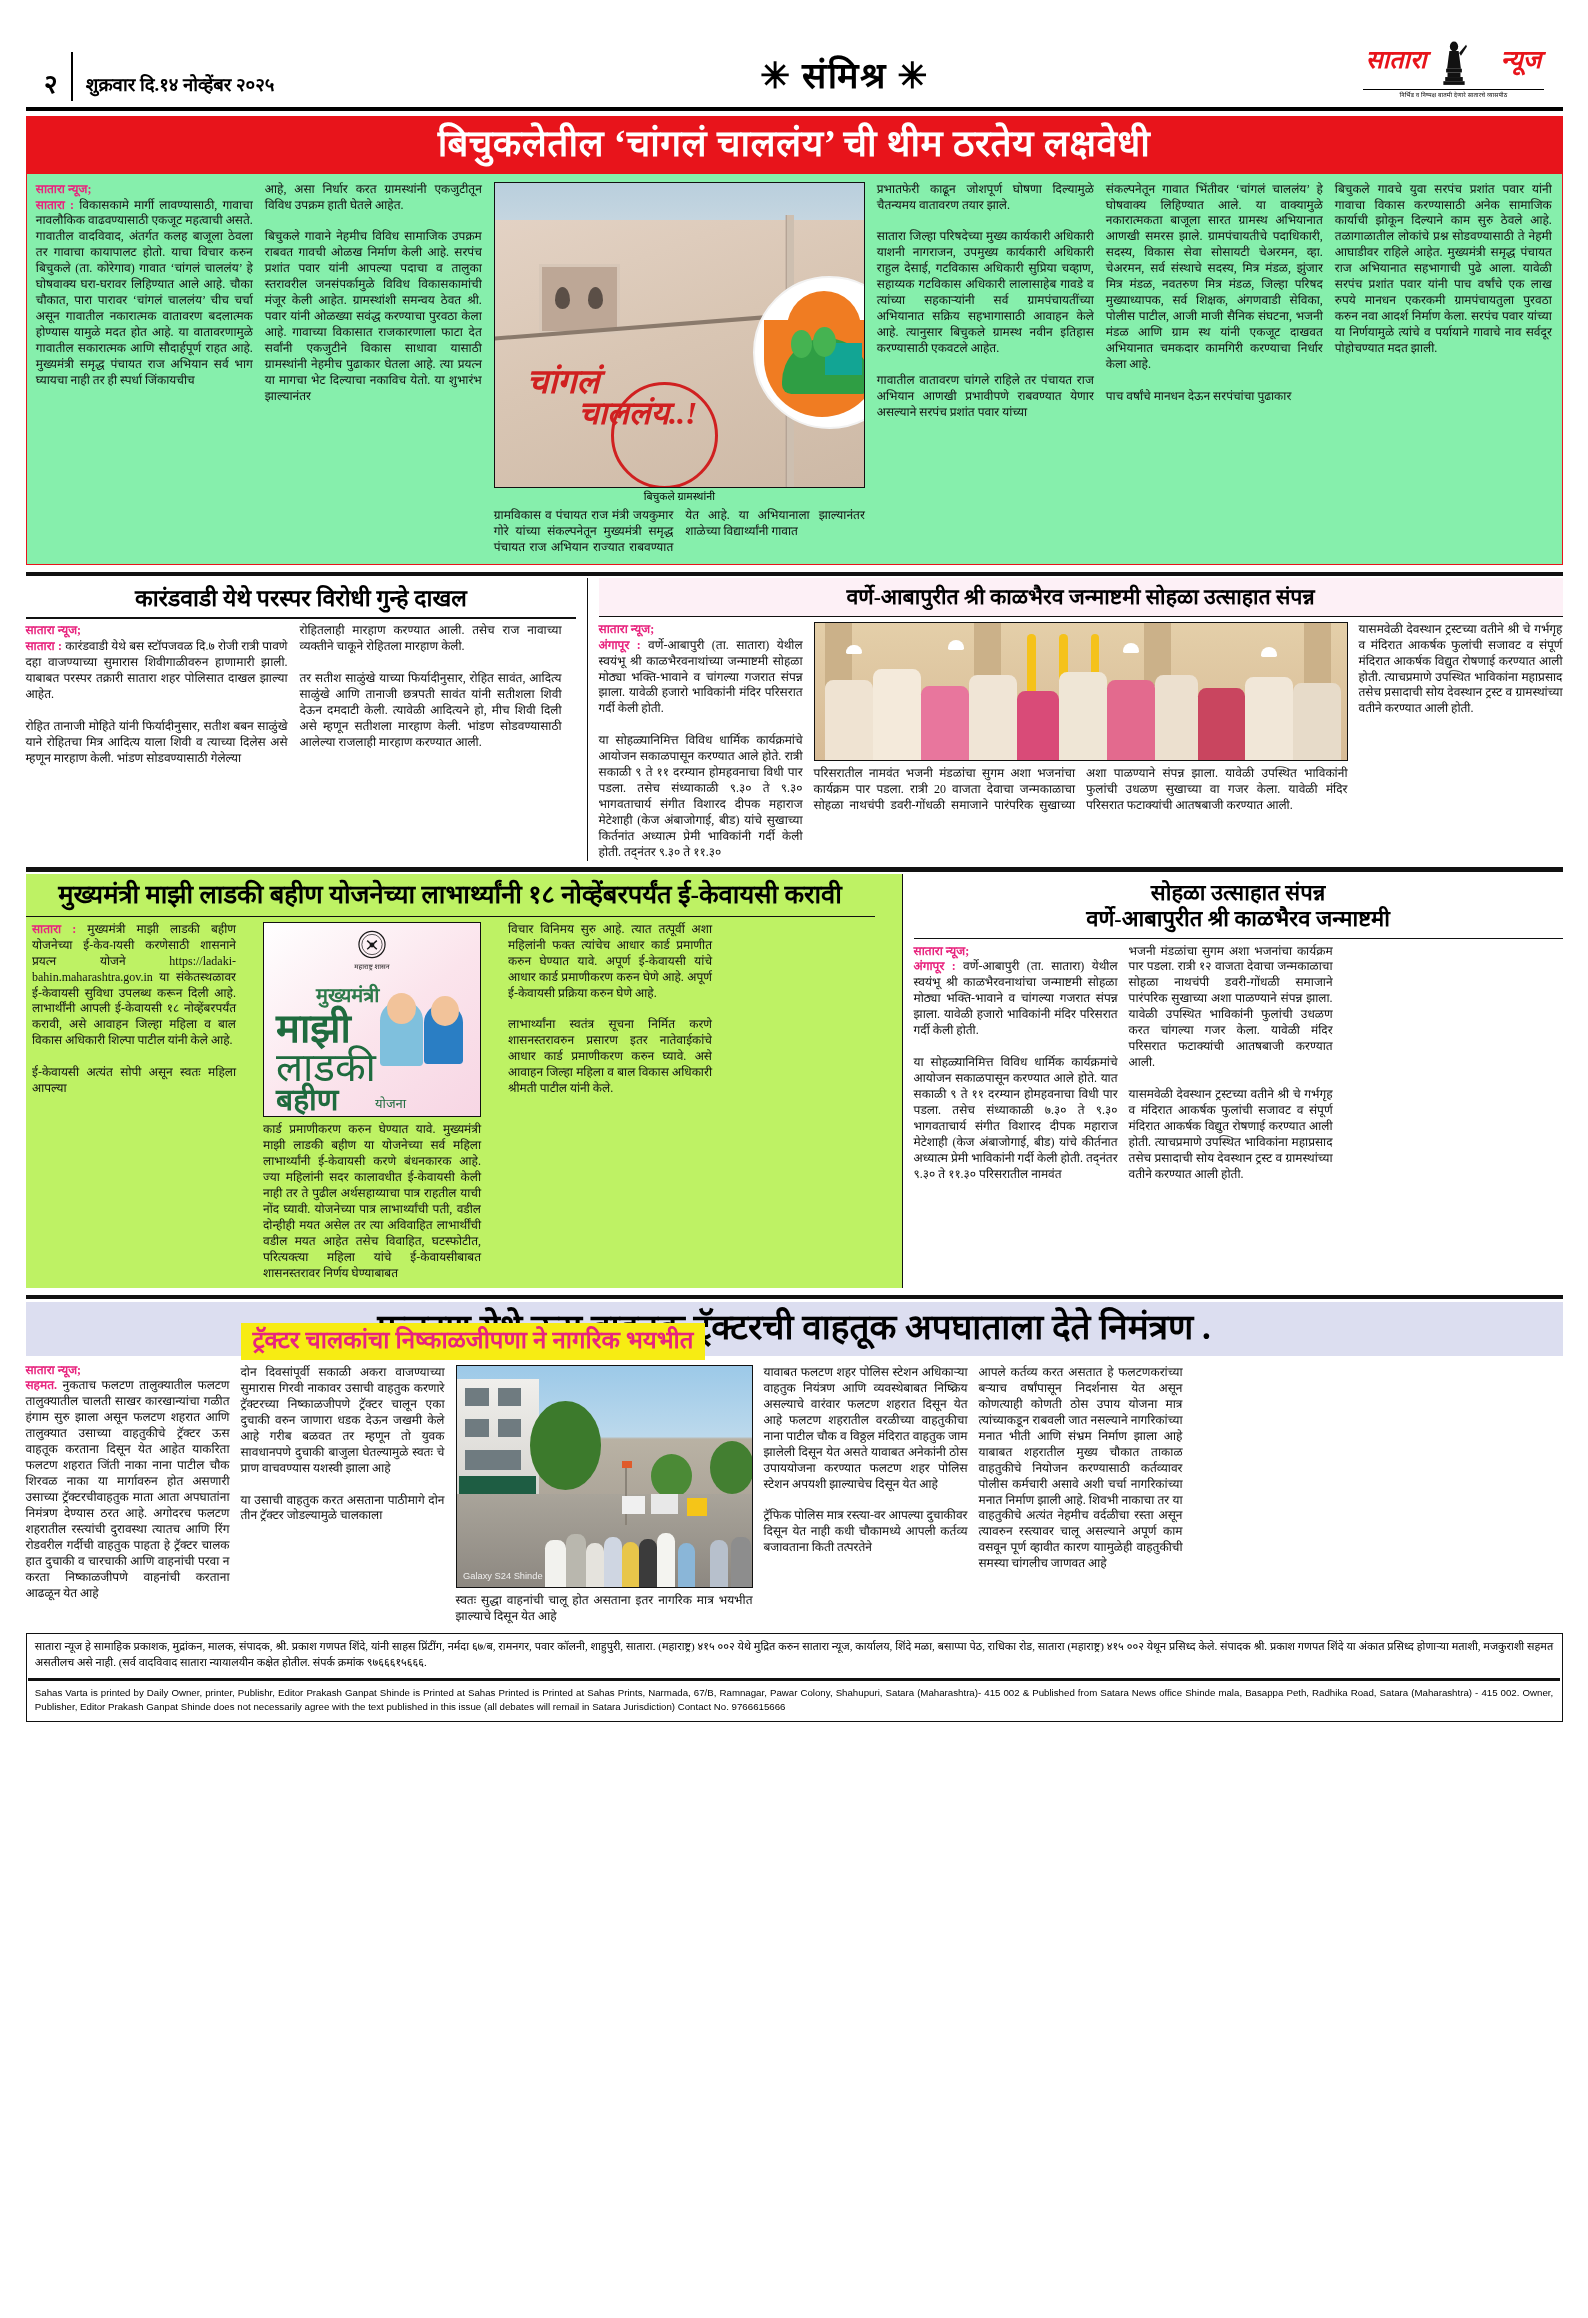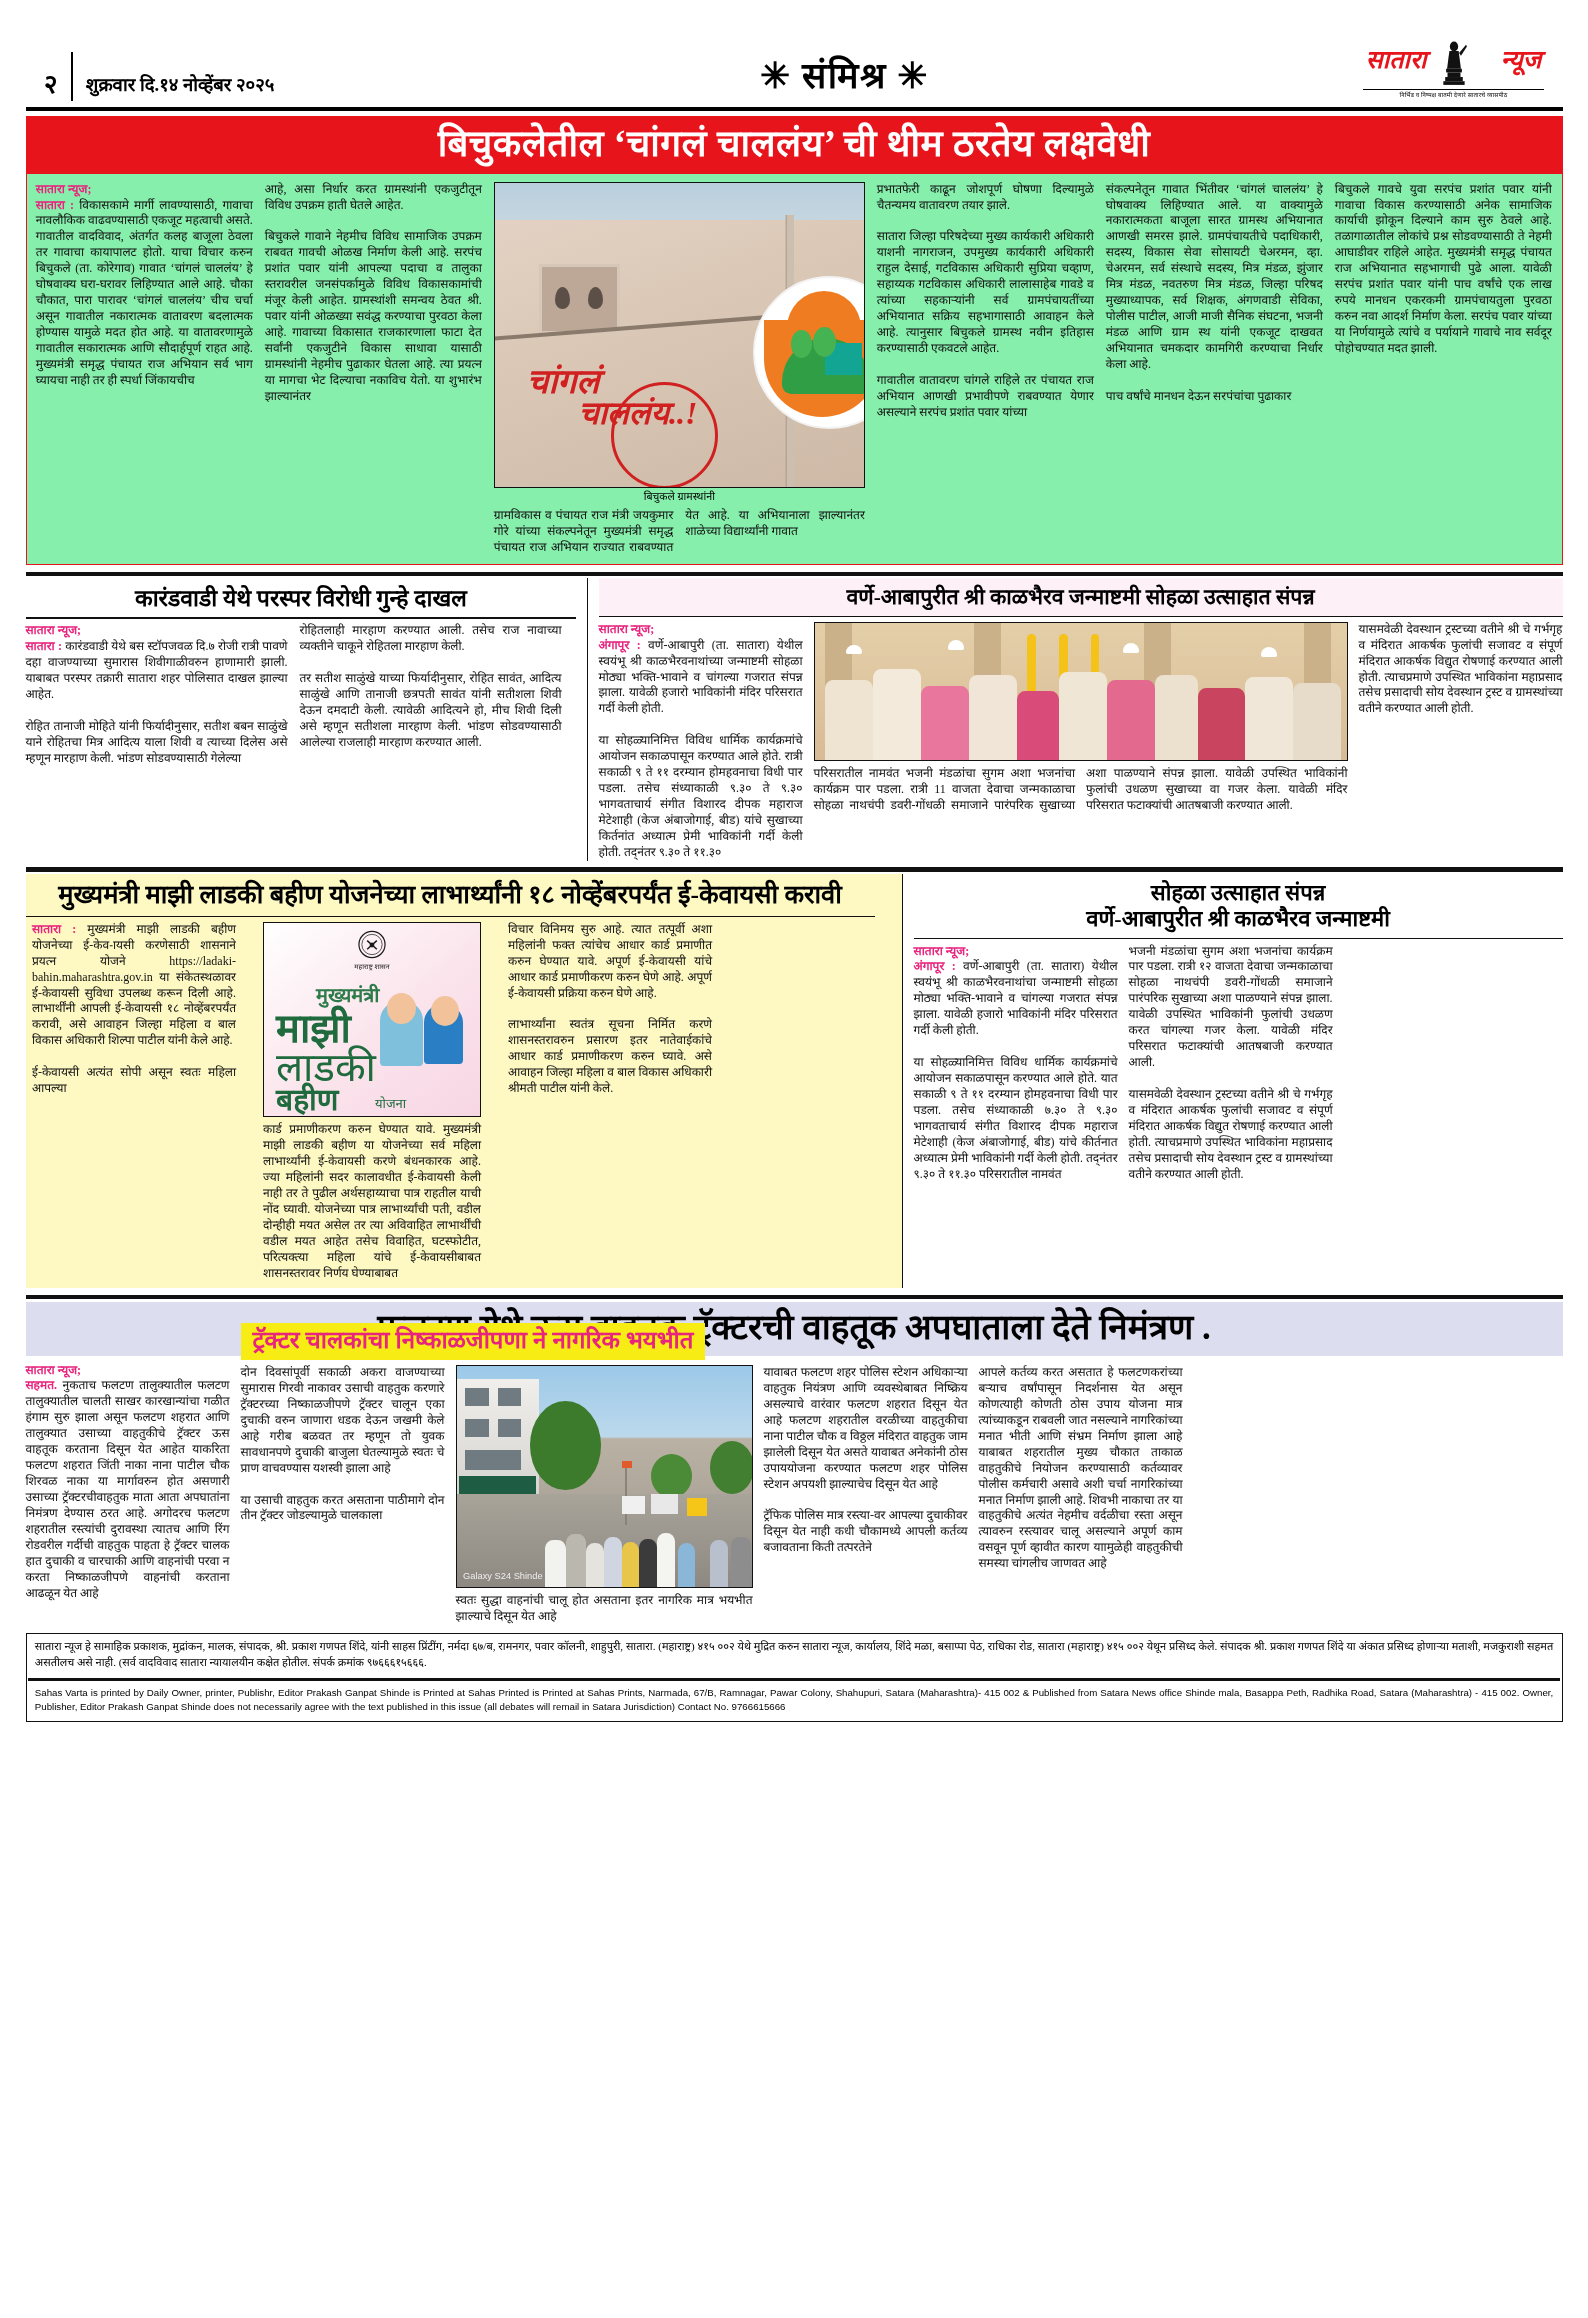--- a/index.html
+++ b/index.html
@@ -412,34 +412,34 @@
               <div class="pp" style="left:64%; width:8%;  height:62%; background:#ece0cf"></div>
               <div class="pp" style="left:72%; width:9%;  height:52%; background:#c9455f"></div>
               <div class="pp" style="left:81%; width:9%;  height:60%; background:#f1e7d8"></div>
               <div class="pp" style="left:90%; width:9%;  height:56%; background:#e7dbc9"></div>
               <div class="cap" style="left:6%;  top:16%"></div>
               <div class="cap" style="left:25%; top:13%"></div>
               <div class="cap" style="left:58%; top:15%"></div>
               <div class="cap" style="left:84%; top:18%"></div>
             </div>
           </div>
-          <div class="col-text" style="margin-top:5.6px; column-count:2; column-gap:11px;">परिसरातील नामवंत भजनी मंडळांचा सुगम अशा भजनांचा कार्यक्रम पार पडला. रात्री 11 वाजता देवाचा जन्मकाळाचा सोहळा नाथचंपी डवरी-गोंधळी समाजाने पारंपरिक सुखाच्या अशा पाळण्याने संपन्न झाला. यावेळी उपस्थित भाविकांनी फुलांची उधळण सुखाच्या वा गजर केला.
+          <div class="col-text" style="margin-top:5.6px; column-count:2; column-gap:11px;">परिसरातील नामवंत भजनी मंडळांचा सुगम अशा भजनांचा कार्यक्रम पार पडला. रात्री 20 वाजता देवाचा जन्मकाळाचा सोहळा नाथचंपी डवरी-गोंधळी समाजाने पारंपरिक सुखाच्या अशा पाळण्याने संपन्न झाला. यावेळी उपस्थित भाविकांनी फुलांची उधळण सुखाच्या वा गजर केला.
 
 यावेळी मंदिर परिसरात फटाक्यांची आतषबाजी करण्यात आली.</div>
         </div>
         <div class="col-text" style="width:204px">यासमवेळी देवस्थान ट्रस्टच्या वतीने श्री चे गर्भगृह व मंदिरात आकर्षक फुलांची सजावट व संपूर्ण मंदिरात आकर्षक विद्युत रोषणाई करण्यात आली होती. त्याचप्रमाणे उपस्थित भाविकांना महाप्रसाद तसेच प्रसादाची सोय देवस्थान ट्रस्ट व ग्रामस्थांच्या वतीने करण्यात आली होती.</div>
       </div>
     </div>
   </div>
 
   <div class="rule-thick" style="margin-top:6.5px"></div>
 
   <div class="flexrow" style="margin-top:1.9px">
 
-    <div style="width:876px; padding-right:27px; background:#fef9c3;">
+    <div style="width:876px; padding-right:27px; background:#bef264;">
       <div class="hl-plain" style="font-size:25.5px">मुख्यमंत्री माझी लाडकी बहीण योजनेच्या लाभार्थ्यांनी १८ नोव्हेंबरपर्यंत ई-केवायसी करावी</div>
       <div class="rule-thin" style="margin-bottom:4.6px"></div>
       <div style="display:flex; gap:27px; padding:0 6.5px 6.5px;">
         <div class="col-text" style="width:204px">
           <span class="lead-place">सातारा :</span>
           <span style="white-space:pre-line">मुख्यमंत्री माझी लाडकी बहीण योजनेच्या ई-केव-ायसी करणेसाठी शासनाने प्रयत्न योजने https://ladaki-bahin.maharashtra.gov.in या संकेतस्थळावर ई-केवायसी सुविधा उपलब्ध करून दिली आहे. लाभार्थींनी आपली ई-केवायसी १८ नोव्हेंबरपर्यंत करावी, असे आवाहन जिल्हा महिला व बाल विकास अधिकारी शिल्पा पाटील यांनी केले आहे.
 
 ई-केवायसी अत्यंत सोपी असून स्वतः महिला आपल्या</span>
         </div>
         <div style="width:218px">

